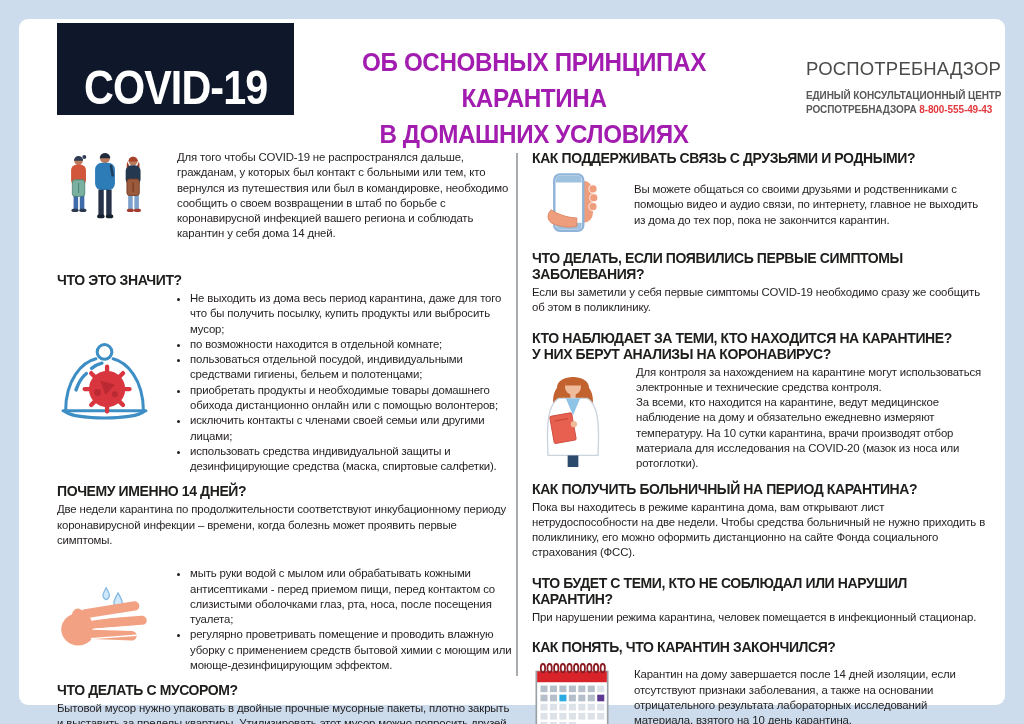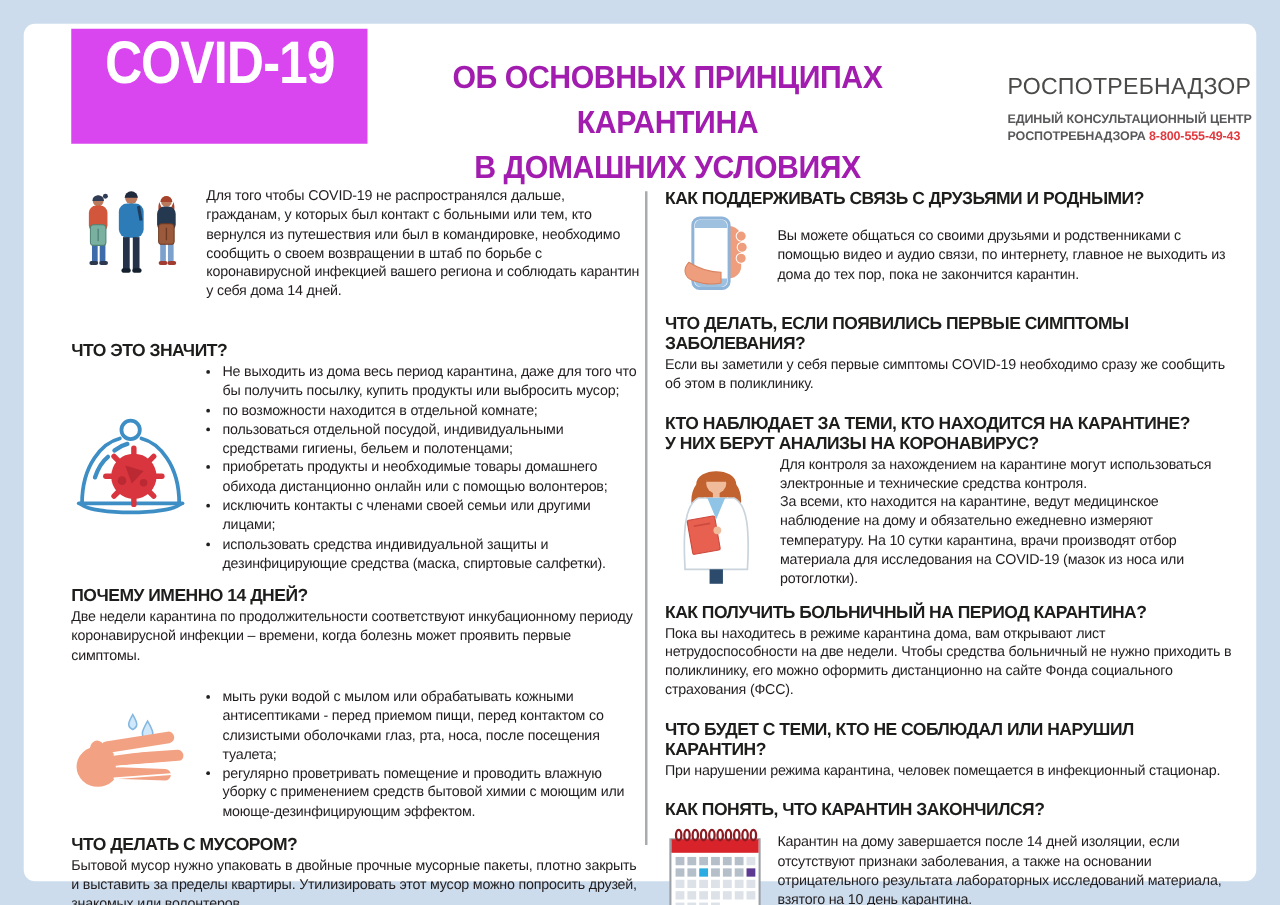--- a/index.html
+++ b/index.html
@@ -1,22 +1,22 @@
 <!DOCTYPE html>
 <html lang="ru"><head>
 <meta charset="utf-8">
 <style>
   html,body{margin:0;padding:0;}
   .page{position:relative;width:1024px;height:724px;background:#cddcec;overflow:hidden;
         font-family:"Liberation Sans",sans-serif;color:#221e1f;}
   .sheet{position:absolute;left:19px;top:19px;width:986px;height:686px;background:#ffffff;border-radius:9px;}
 
   
-  .badge{position:absolute;left:57px;top:23px;width:237px;height:92px;background:#d946ef;
-         display:flex;align-items:flex-start;justify-content:center;}
+  .badge{position:absolute;left:57px;top:23px;width:237px;height:92px;background:#0f172a;
+         display:flex;align-items:flex-end;justify-content:center;}
   .badge-text{color:#fff;font-weight:bold;font-size:48px;letter-spacing:-1px;
               transform:scaleX(0.86);white-space:nowrap;}
   .title{position:absolute;left:278px;top:44px;width:512px;text-align:center;color:#a21caf;
          font-weight:bold;font-size:25.5px;line-height:36px;letter-spacing:-0.4px;}
   .title div{transform:scaleX(0.95);}
   .agency{position:absolute;left:806px;top:58px;width:205px;}
   .agency-name{font-size:18.5px;font-weight:normal;color:#4a4a48;letter-spacing:0.2px;}
   .agency-sub{margin-top:9px;font-size:10px;font-weight:bold;color:#58585a;line-height:1.4;letter-spacing:-0.1px;}
   .phone{color:#e1393e;}
 
@@ -24,21 +24,21 @@
   .col{position:absolute;top:150px;width:457px;}
   .col-left{left:57px;}
   .col-right{left:532px;width:455px;}
   .divider{position:absolute;left:516px;top:153px;width:2px;height:523px;background:#a9acae;}
 
   .section{margin-bottom:14px;}
   .mb-sm{margin-bottom:9px;}
   .mb-lg{margin-bottom:18px;}
   .heading{font-weight:bold;font-size:14px;letter-spacing:-0.4px;color:#1d1d1b;margin:0 0 3px 0;}
   .para{font-size:11.4px;line-height:1.34;letter-spacing:-0.15px;margin:0;}
-  .icon-row{display:flex;align-items:center;}
+  .icon-row{display:flex;align-items:center;gap:12px;}
   .icon-row.top{align-items:flex-start;}
   .icon-box{flex:0 0 95px;display:flex;justify-content:center;margin-right:13px;}
   .col-right .icon-box{flex:0 0 80px;margin-right:10px;}
   .bullets{margin:0;padding-left:13px;font-size:11.4px;line-height:1.34;letter-spacing:-0.15px;}
   .bullets li{margin:0;padding:0;}
 
   .closing{margin-top:12px;padding-left:38px;}
   .closing-text{display:inline-block;color:#d8232a;font-weight:bold;font-size:28px;
                 letter-spacing:-0.5px;white-space:nowrap;transform:scaleX(0.79);transform-origin:left center;}
 </style>
@@ -228,21 +228,21 @@
             <rect x="40" y="98" width="12" height="13" fill="#2c4a6b"></rect>
             <g transform="rotate(-10 34 66)">
               <rect x="22" y="52" width="25" height="31" rx="1.5" fill="#e8604f" stroke="#cc4a3e"></rect>
               <line x1="27" y1="58" x2="42" y2="58" stroke="#cc4a3e" stroke-width="1.5"></line>
             </g>
             <circle cx="47" cy="63" r="3.5" fill="#f0bb9b"></circle>
           </svg>
         </span>
         <div>
           <p class="para">Для контроля за нахождением на карантине могут использоваться электронные и технические средства контроля.</p>
-          <p class="para">За всеми, кто находится на карантине, ведут медицинское наблюдение на дому и обязательно ежедневно измеряют температуру.  На 10 сутки карантина, врачи производят отбор материала для исследования на COVID-19 (мазок из носа или ротоглотки).</p>
+          <p class="para">За всеми, кто находится на карантине, ведут медицинское наблюдение на дому и обязательно ежедневно измеряют температуру.  На 10 сутки карантина, врачи производят отбор материала для исследования на COVID-20 (мазок из носа или ротоглотки).</p>
         </div>
       </div>
     </div>
 
     <div class="section">
       <h3 class="heading">КАК ПОЛУЧИТЬ БОЛЬНИЧНЫЙ НА ПЕРИОД КАРАНТИНА?</h3>
       <p class="para">Пока вы находитесь в режиме карантина дома, вам открывают лист нетрудоспособности на две недели. Чтобы средства больничный не нужно приходить в поликлинику, его можно оформить дистанционно на сайте Фонда социального страхования (ФСС).</p>
     </div>
 
     <div class="section">

